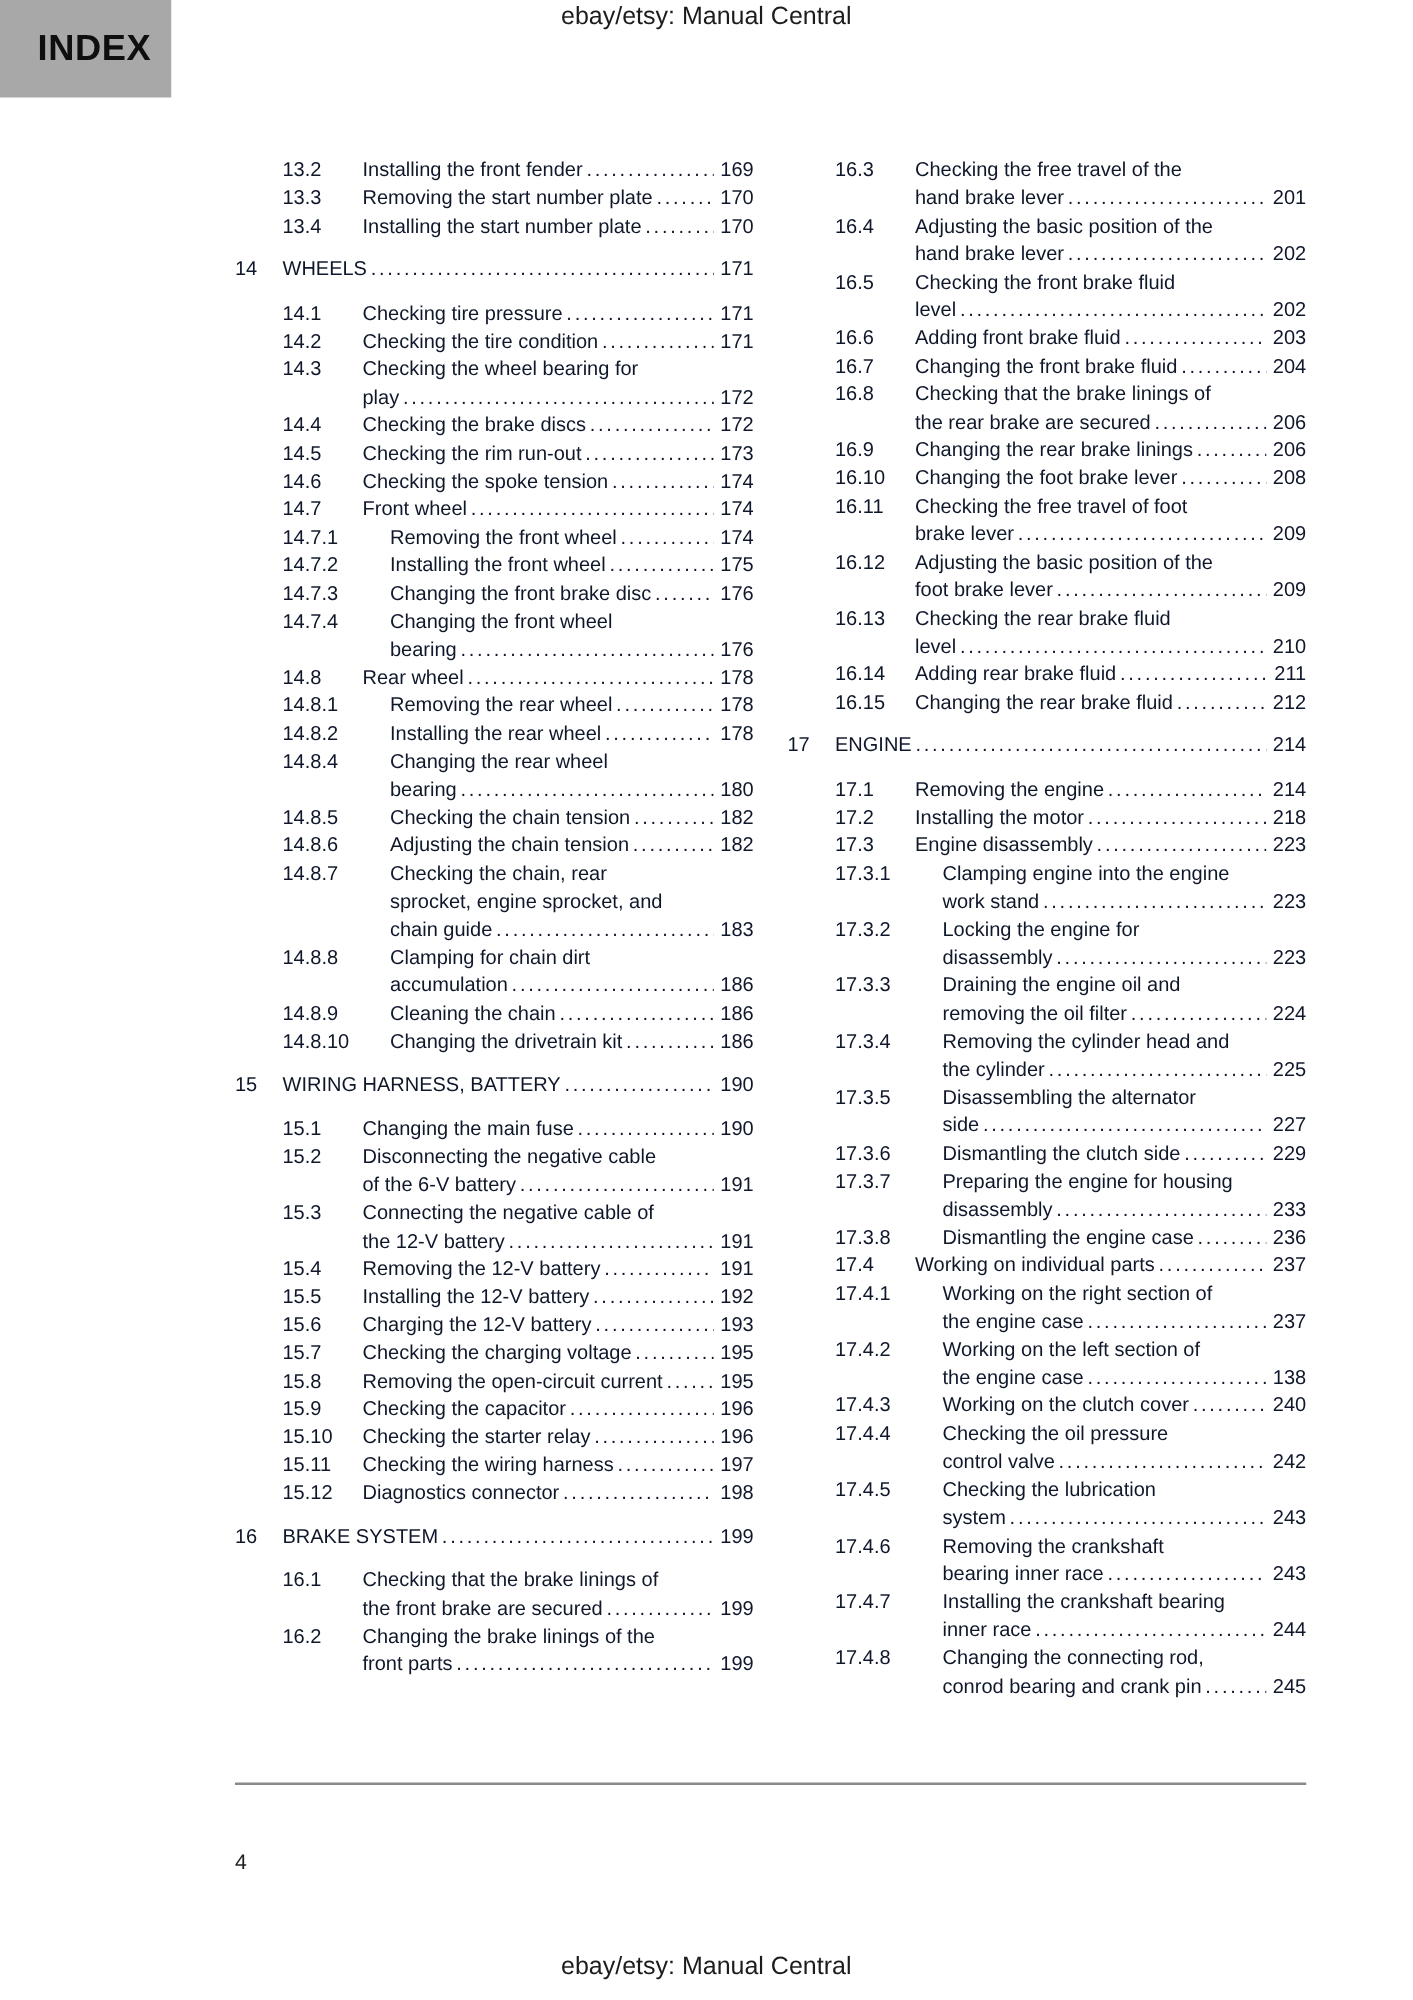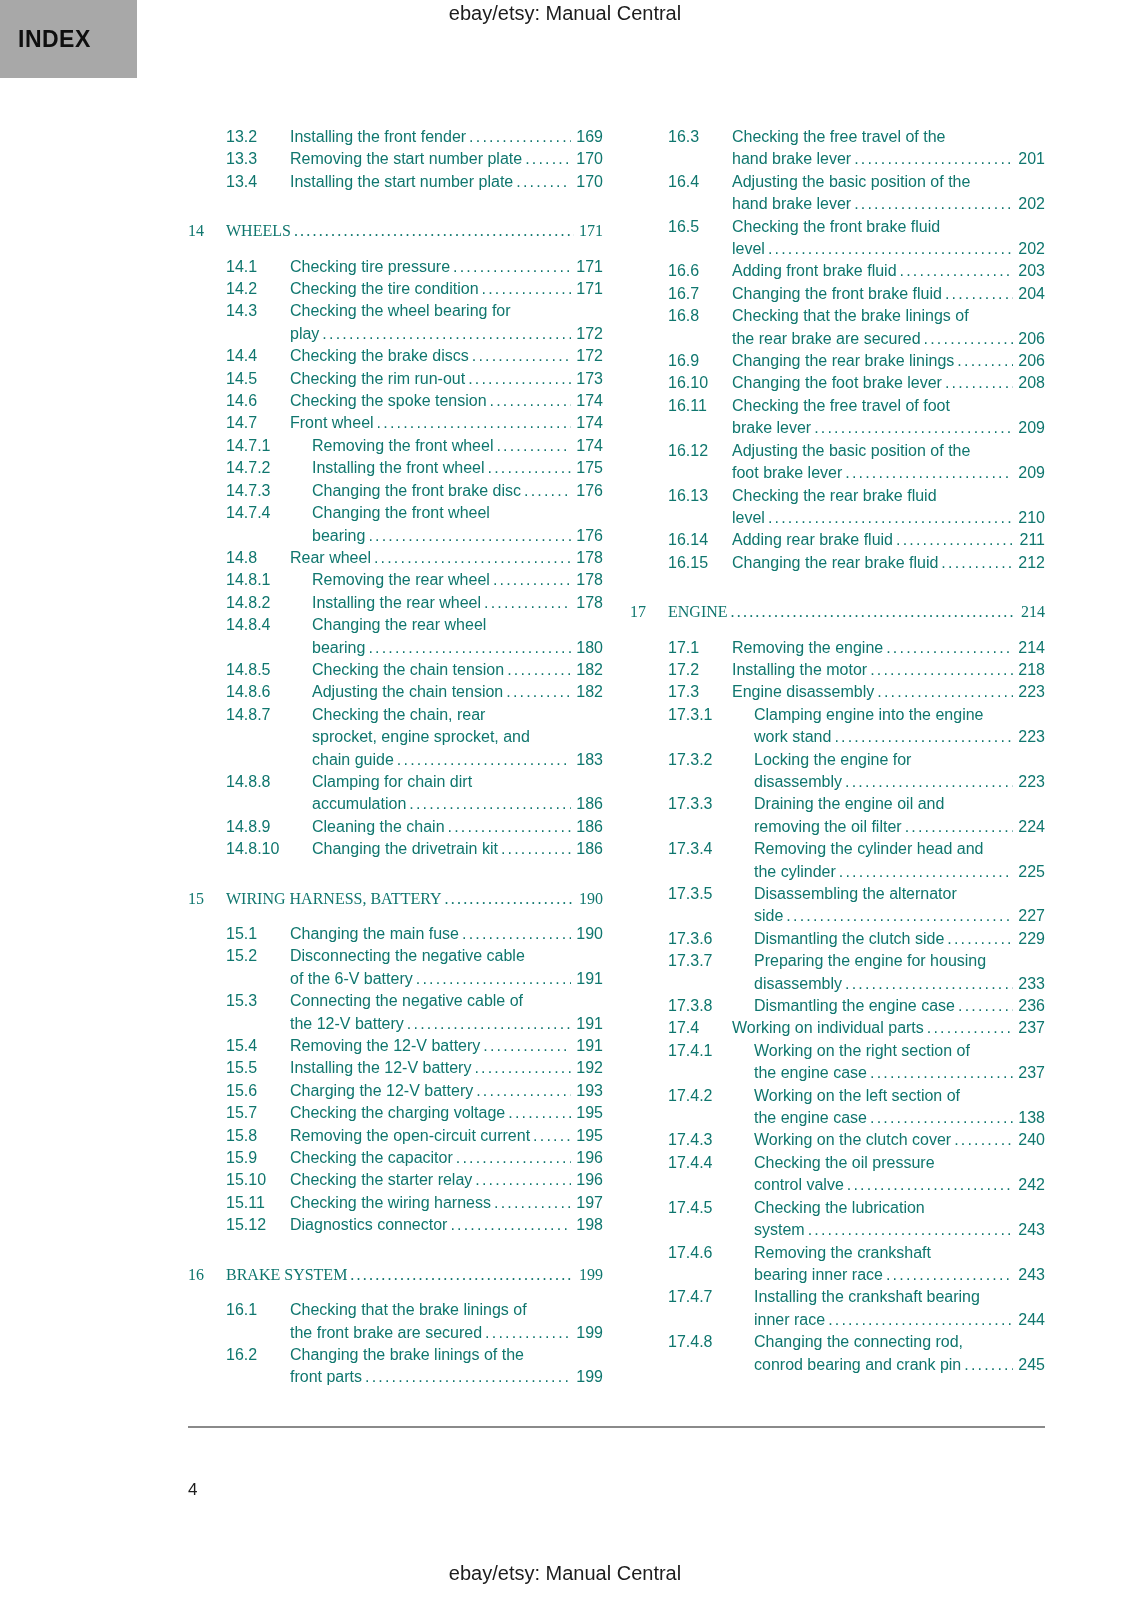--- a/index.html
+++ b/index.html
@@ -10,31 +10,31 @@
   
   .doc-header{
     position:absolute;top:0;left:0;width:100%;text-align:center;
     font-size:20px;padding-top:2px;color:#1c1c1c;
   }
   .index-box{
     position:absolute;left:0;top:0;width:137px;height:78px;
     background:#a8a8a8;display:flex;align-items:center;
   }
   .index-box .index-label{
-    font-size:23px;font-weight:bold;color:#0f0f0f;padding-left:18px;letter-spacing:.5px;
+    font-size:29px;font-weight:bold;color:#0f0f0f;padding-left:30px;letter-spacing:.5px;
   }
   
   .toc-col{
-    position:absolute;top:126px;font-size:16px;line-height:22.4px;color:#0f766e;
+    position:absolute;top:126px;font-size:16px;line-height:22.4px;color:#0f172a;
   }
   .col0{left:188px;width:415px;}
   .col1{left:630px;width:415px;}
   .entry{display:flex;}
   .entry .num{flex:none;}
-  .lvl1{margin-top:27px;margin-bottom:13px;font-family:Liberation Serif, serif;}
+  .lvl1{margin-top:12px;margin-bottom:13px;}
   .lvl1 .num{width:38px;}
   .lvl2,.lvl3{padding-left:38px;}
   .lvl2 .num{width:64px;}
   .lvl3 .num{width:86px;}
   .entry .body{flex:1 1 auto;min-width:0;}
   .line{display:block;}
   .lastline{display:flex;align-items:baseline;}
   .lastline .t{flex:none;white-space:pre;}
   .dots{
     flex:1 1 auto;min-width:8px;overflow:hidden;white-space:nowrap;

